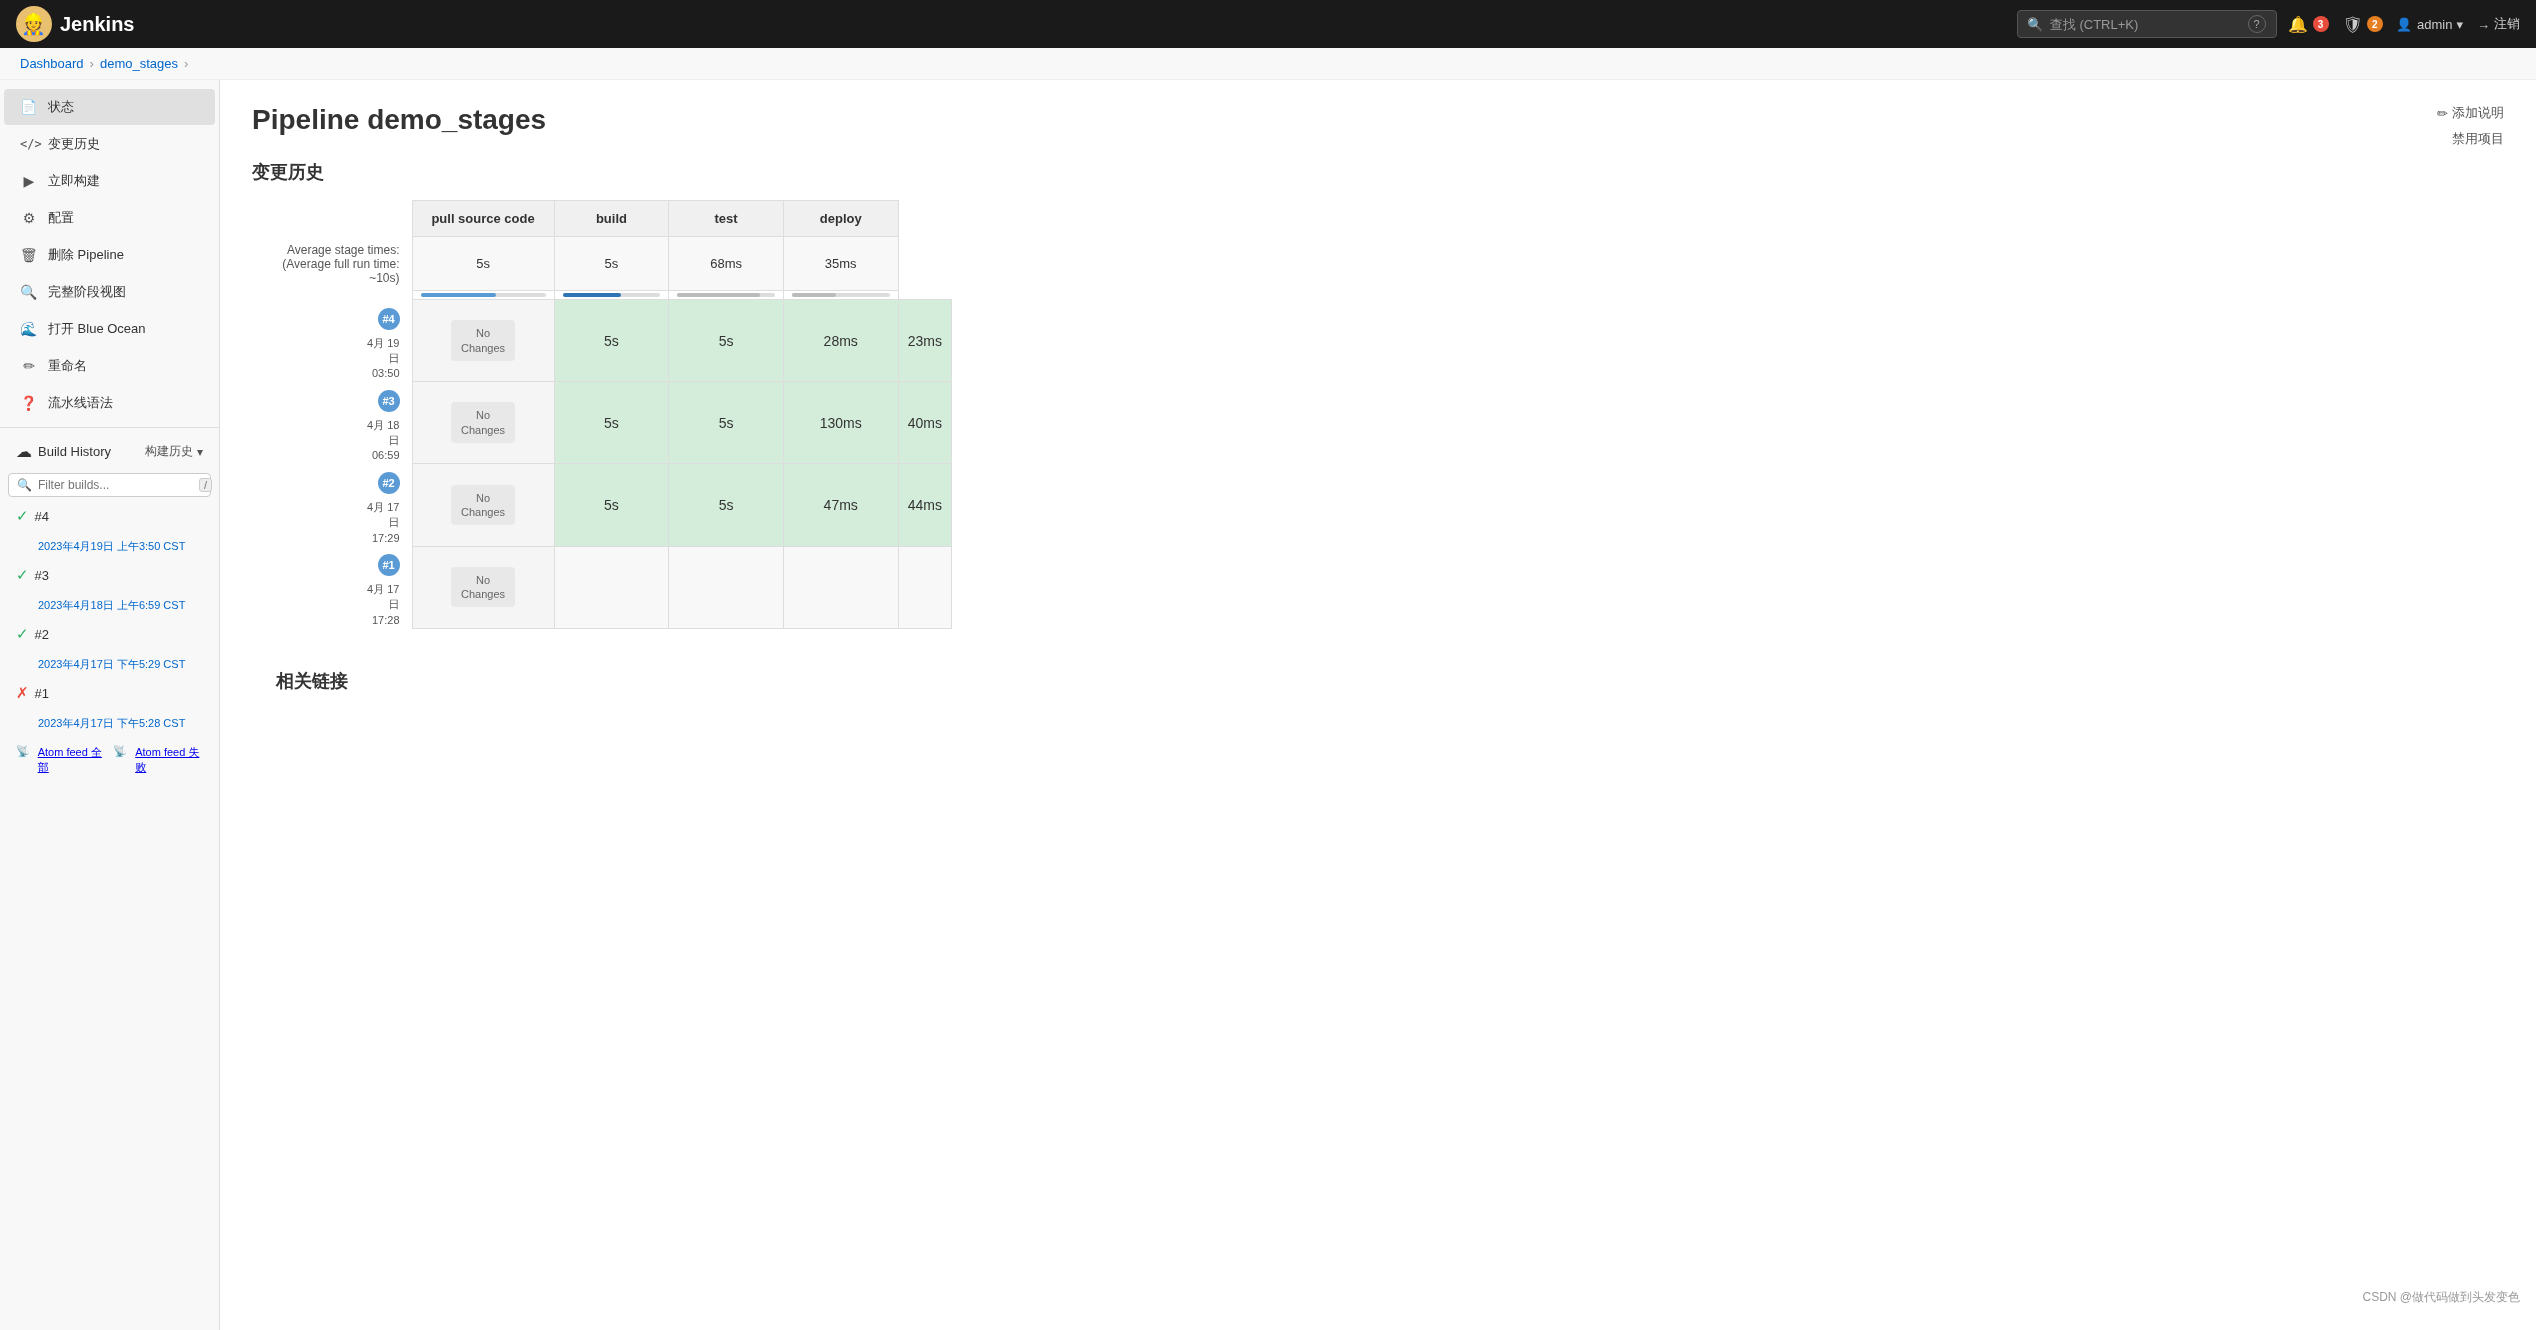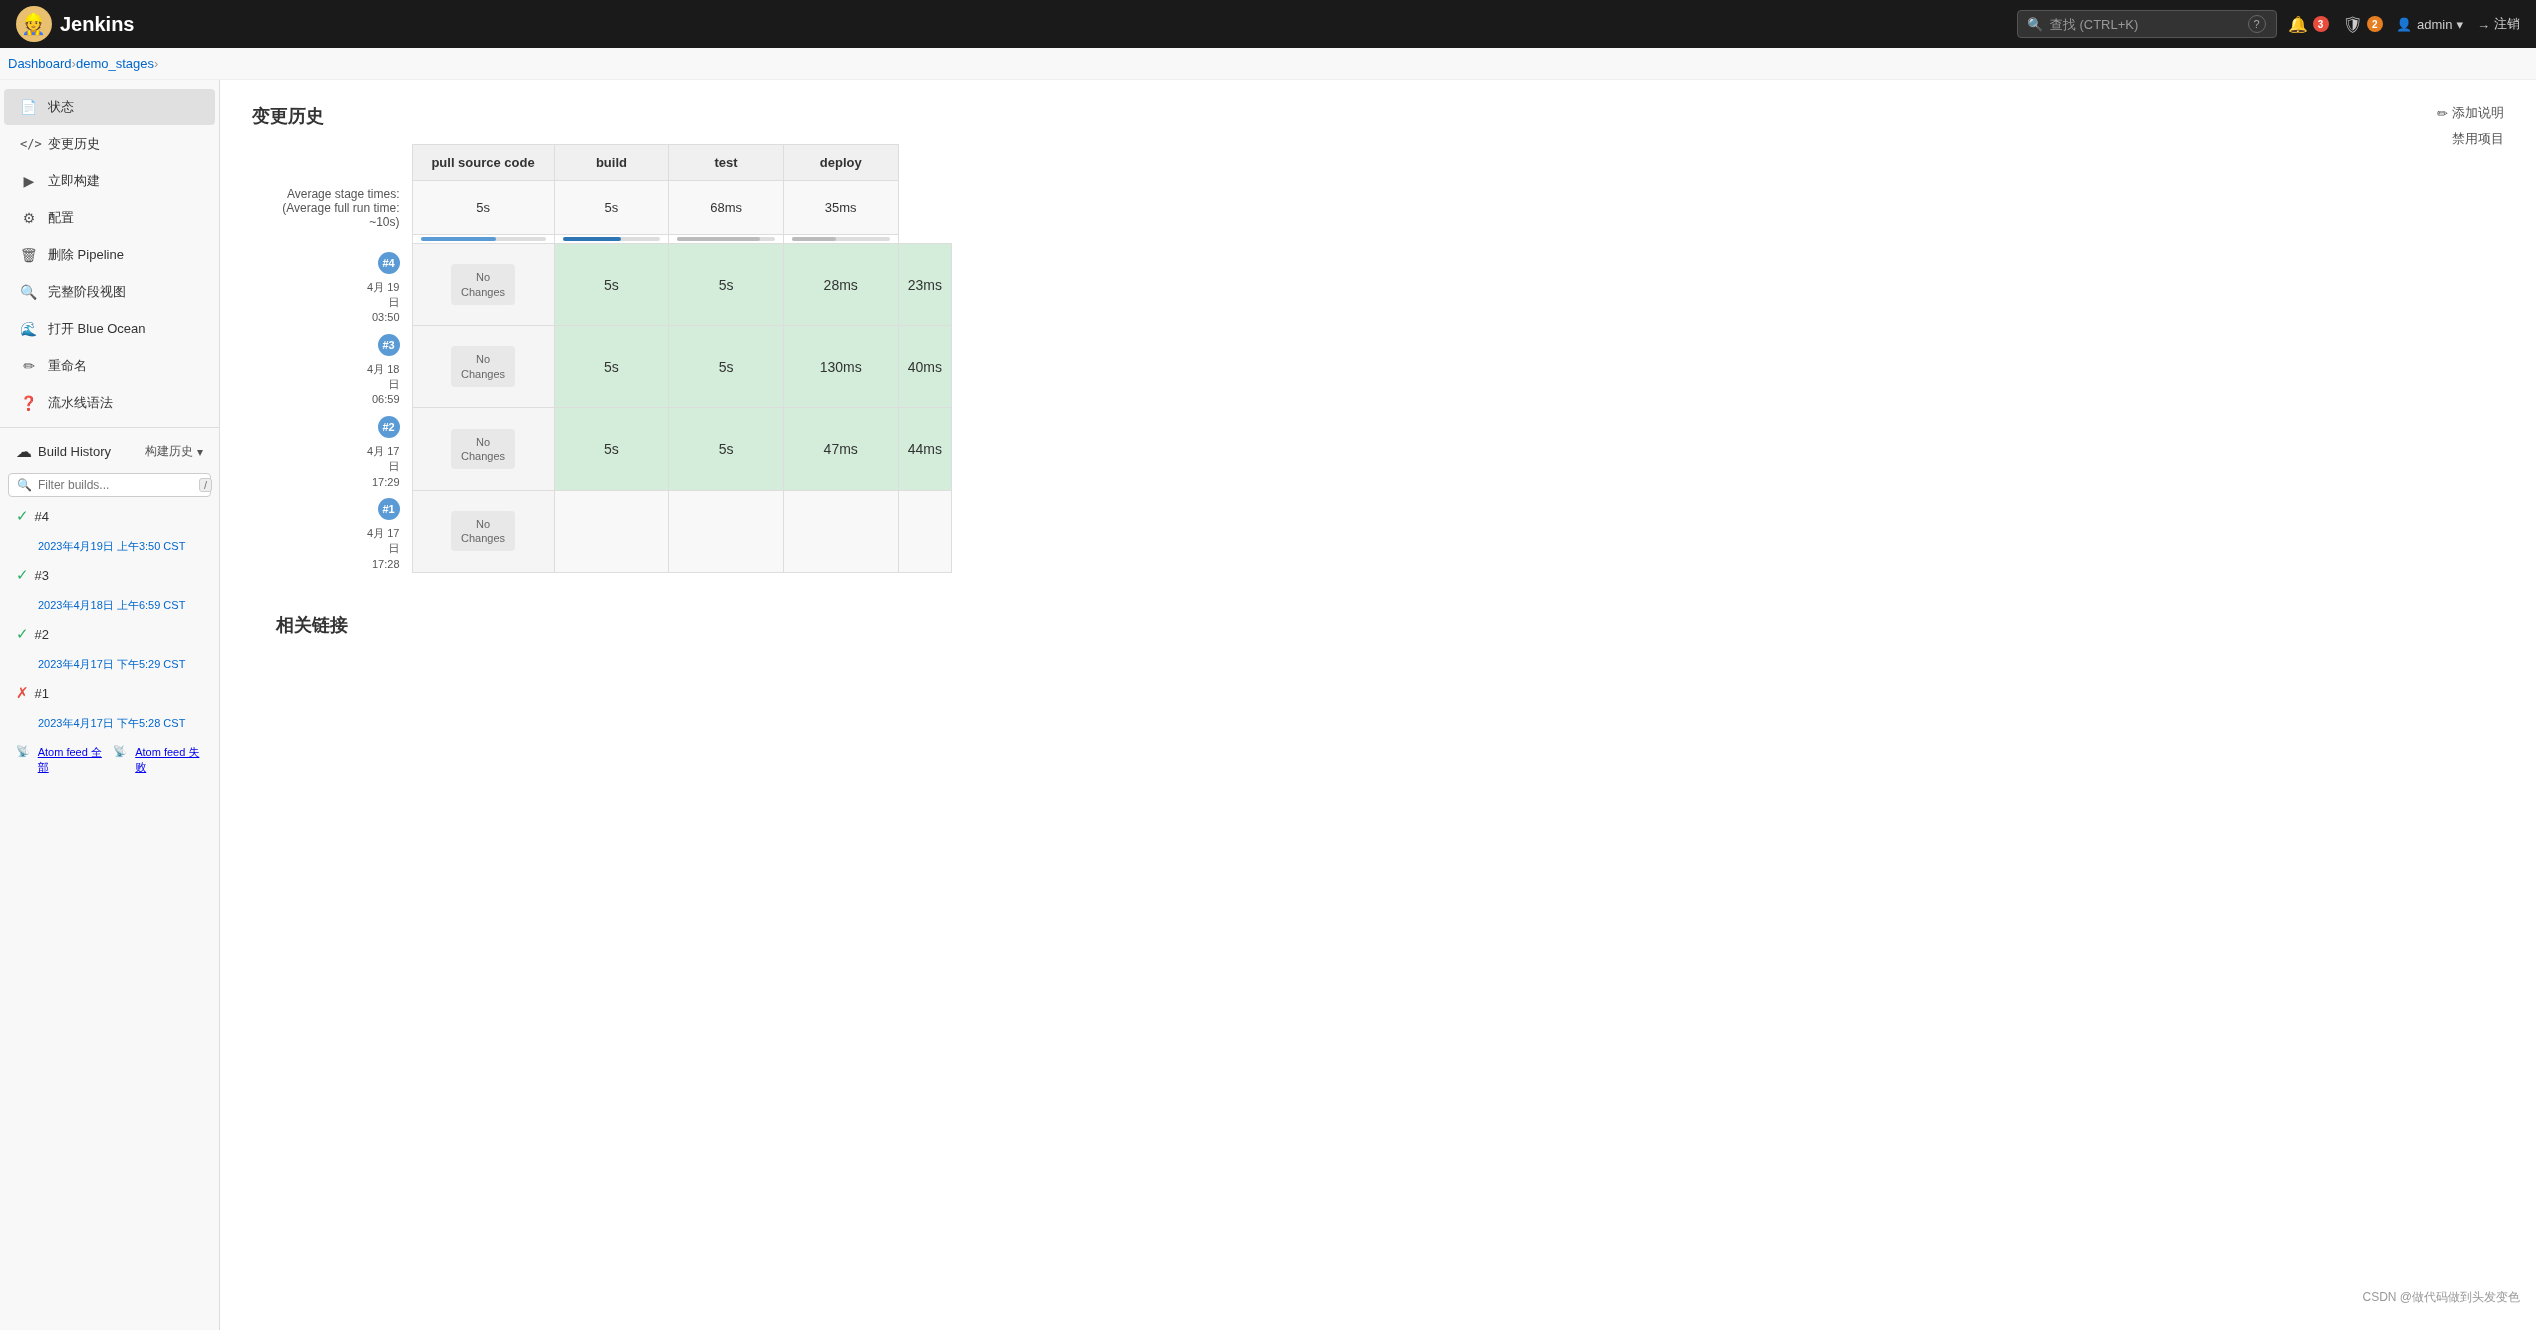--- a/index.html
+++ b/index.html
@@ -87,27 +87,28 @@
       color: #ccc;
       cursor: pointer;
       font-size: 13px;
       display: flex;
       align-items: center;
       gap: 4px;
     }
 
     
     .breadcrumb {
-      padding: 8px 8px;
+      padding: 8px 20px;
       font-size: 13px;
       color: #555;
       border-bottom: 1px solid #eee;
       background: #f8f8f8;
       display: flex;
       align-items: flex-start;
+      gap: 6px;
     }
     .breadcrumb a { color: #0066cc; text-decoration: none; }
     .breadcrumb-sep { color: #999; }
 
     
     .layout {
       display: flex;
       height: calc(100vh - 80px);
     }
 
@@ -509,20 +510,21 @@
 
     <div class="sidebar-footer">
       <span>📡</span>
       <a href="#">Atom feed 全部</a>
       <span>📡</span>
       <a href="#">Atom feed 失败</a>
     </div>
   </nav>
 
   <main class="main">
+    <h1 class="page-title">Pipeline demo_stages</h1>
 
     <div class="right-actions">
       <div class="right-action-link">
         <span>✏</span>
         <span>添加说明</span>
       </div>
       <div class="right-action-link">
         <span>禁用项目</span>
       </div>
     </div>

